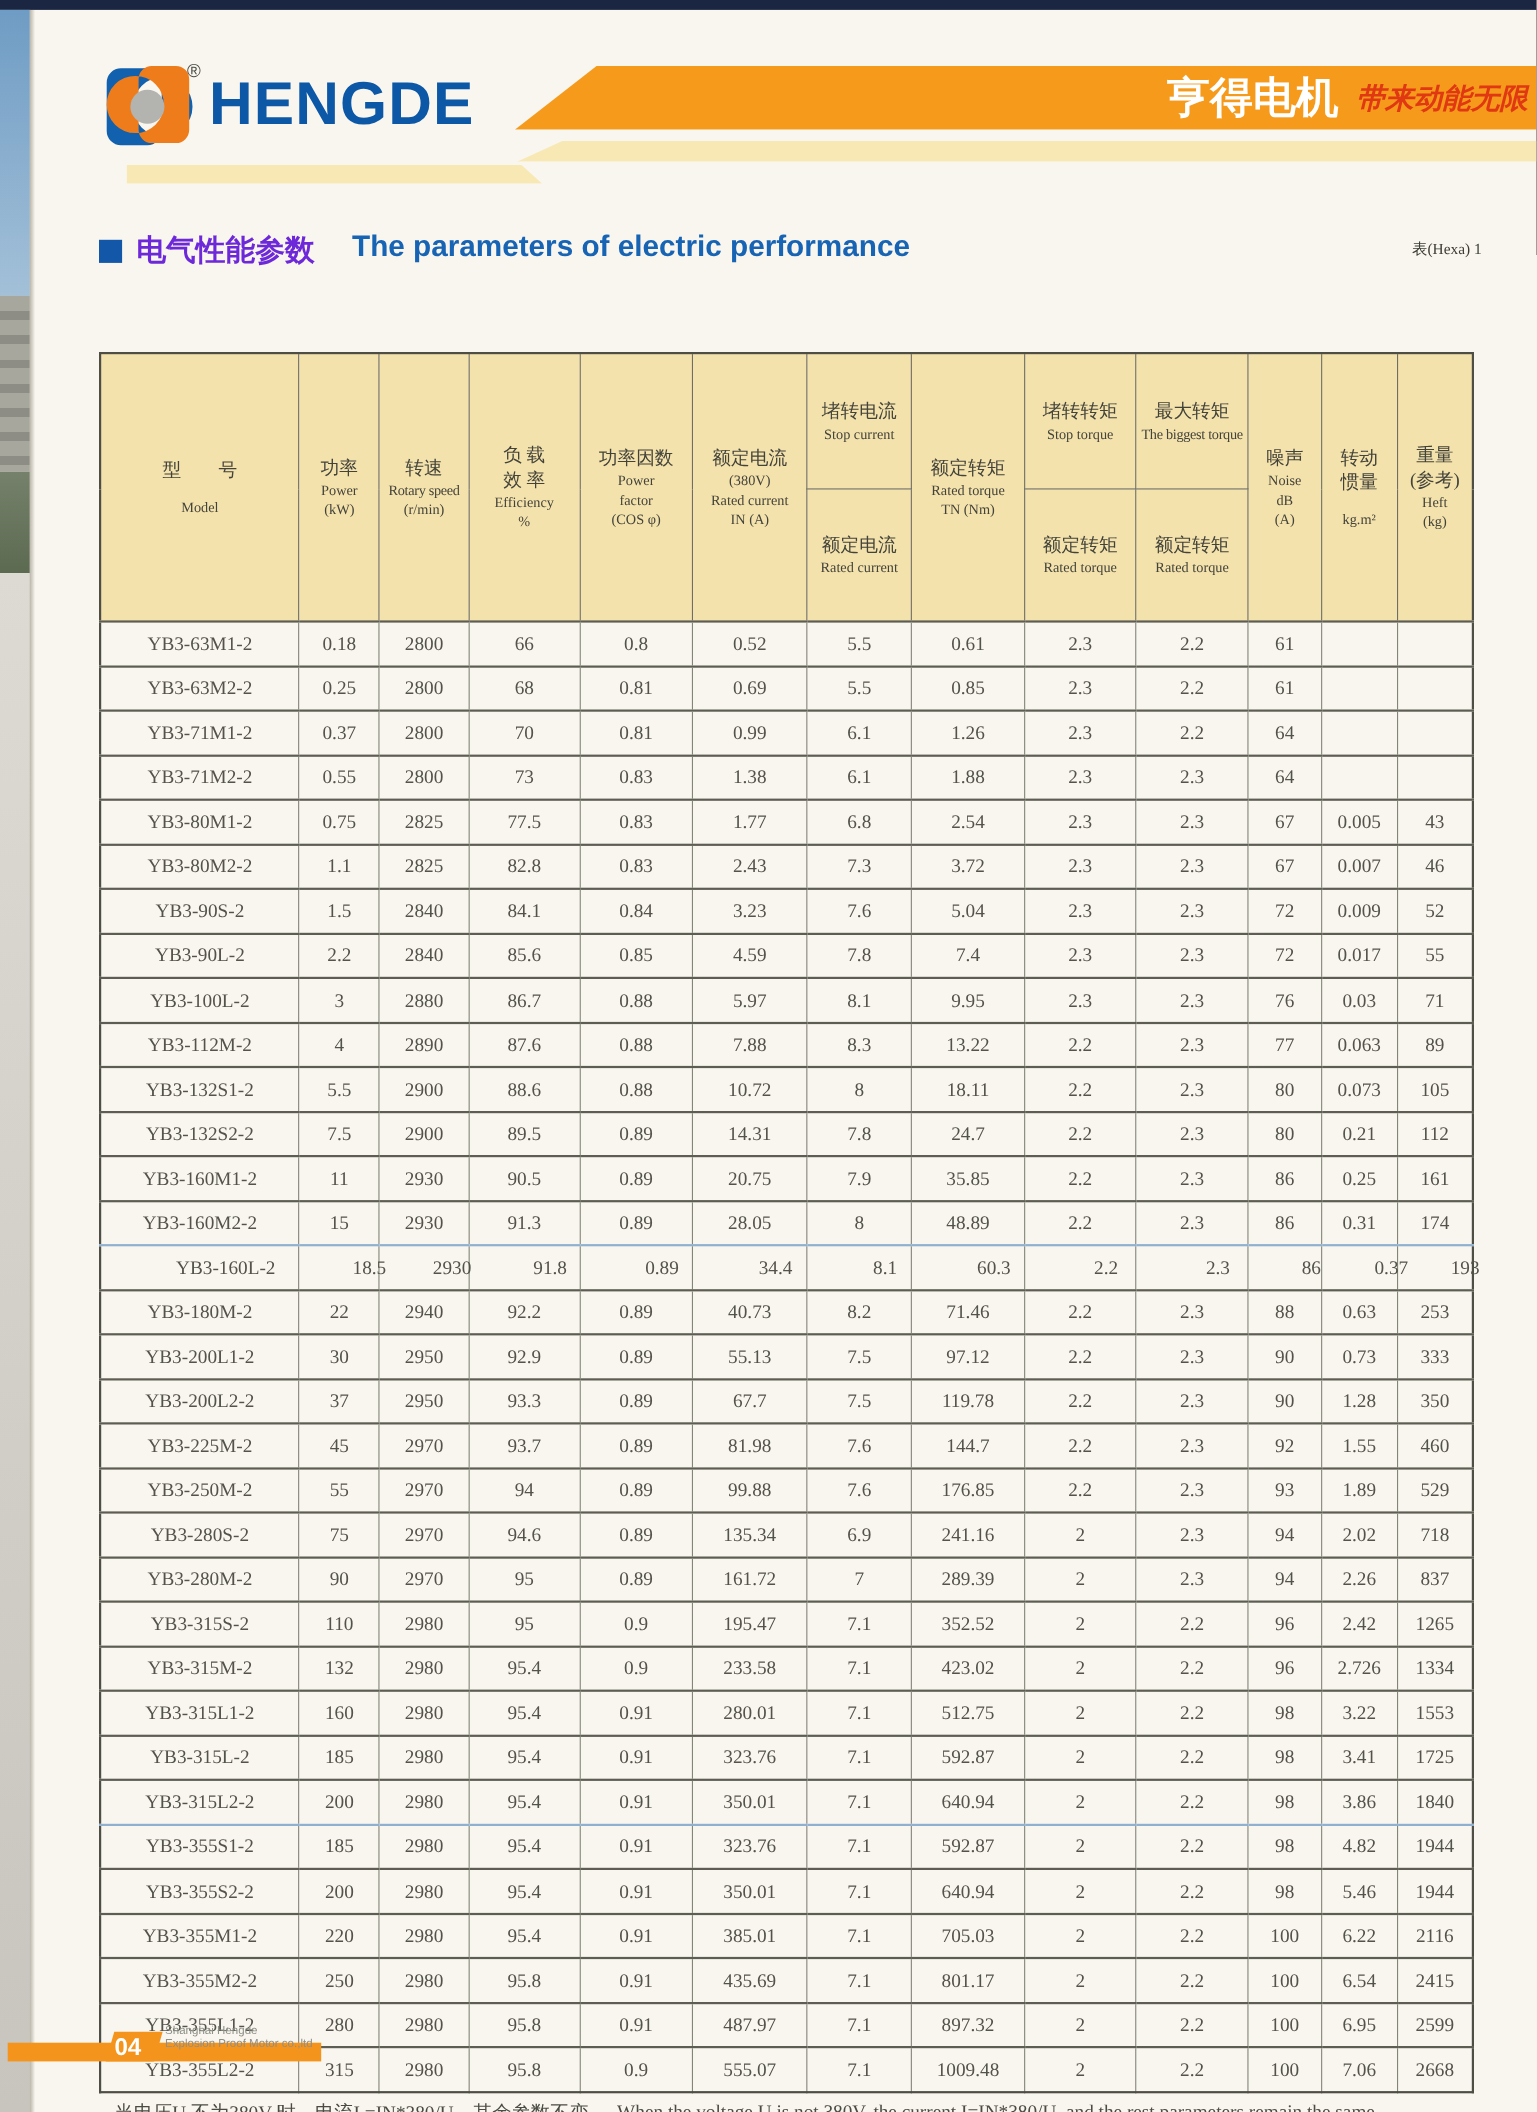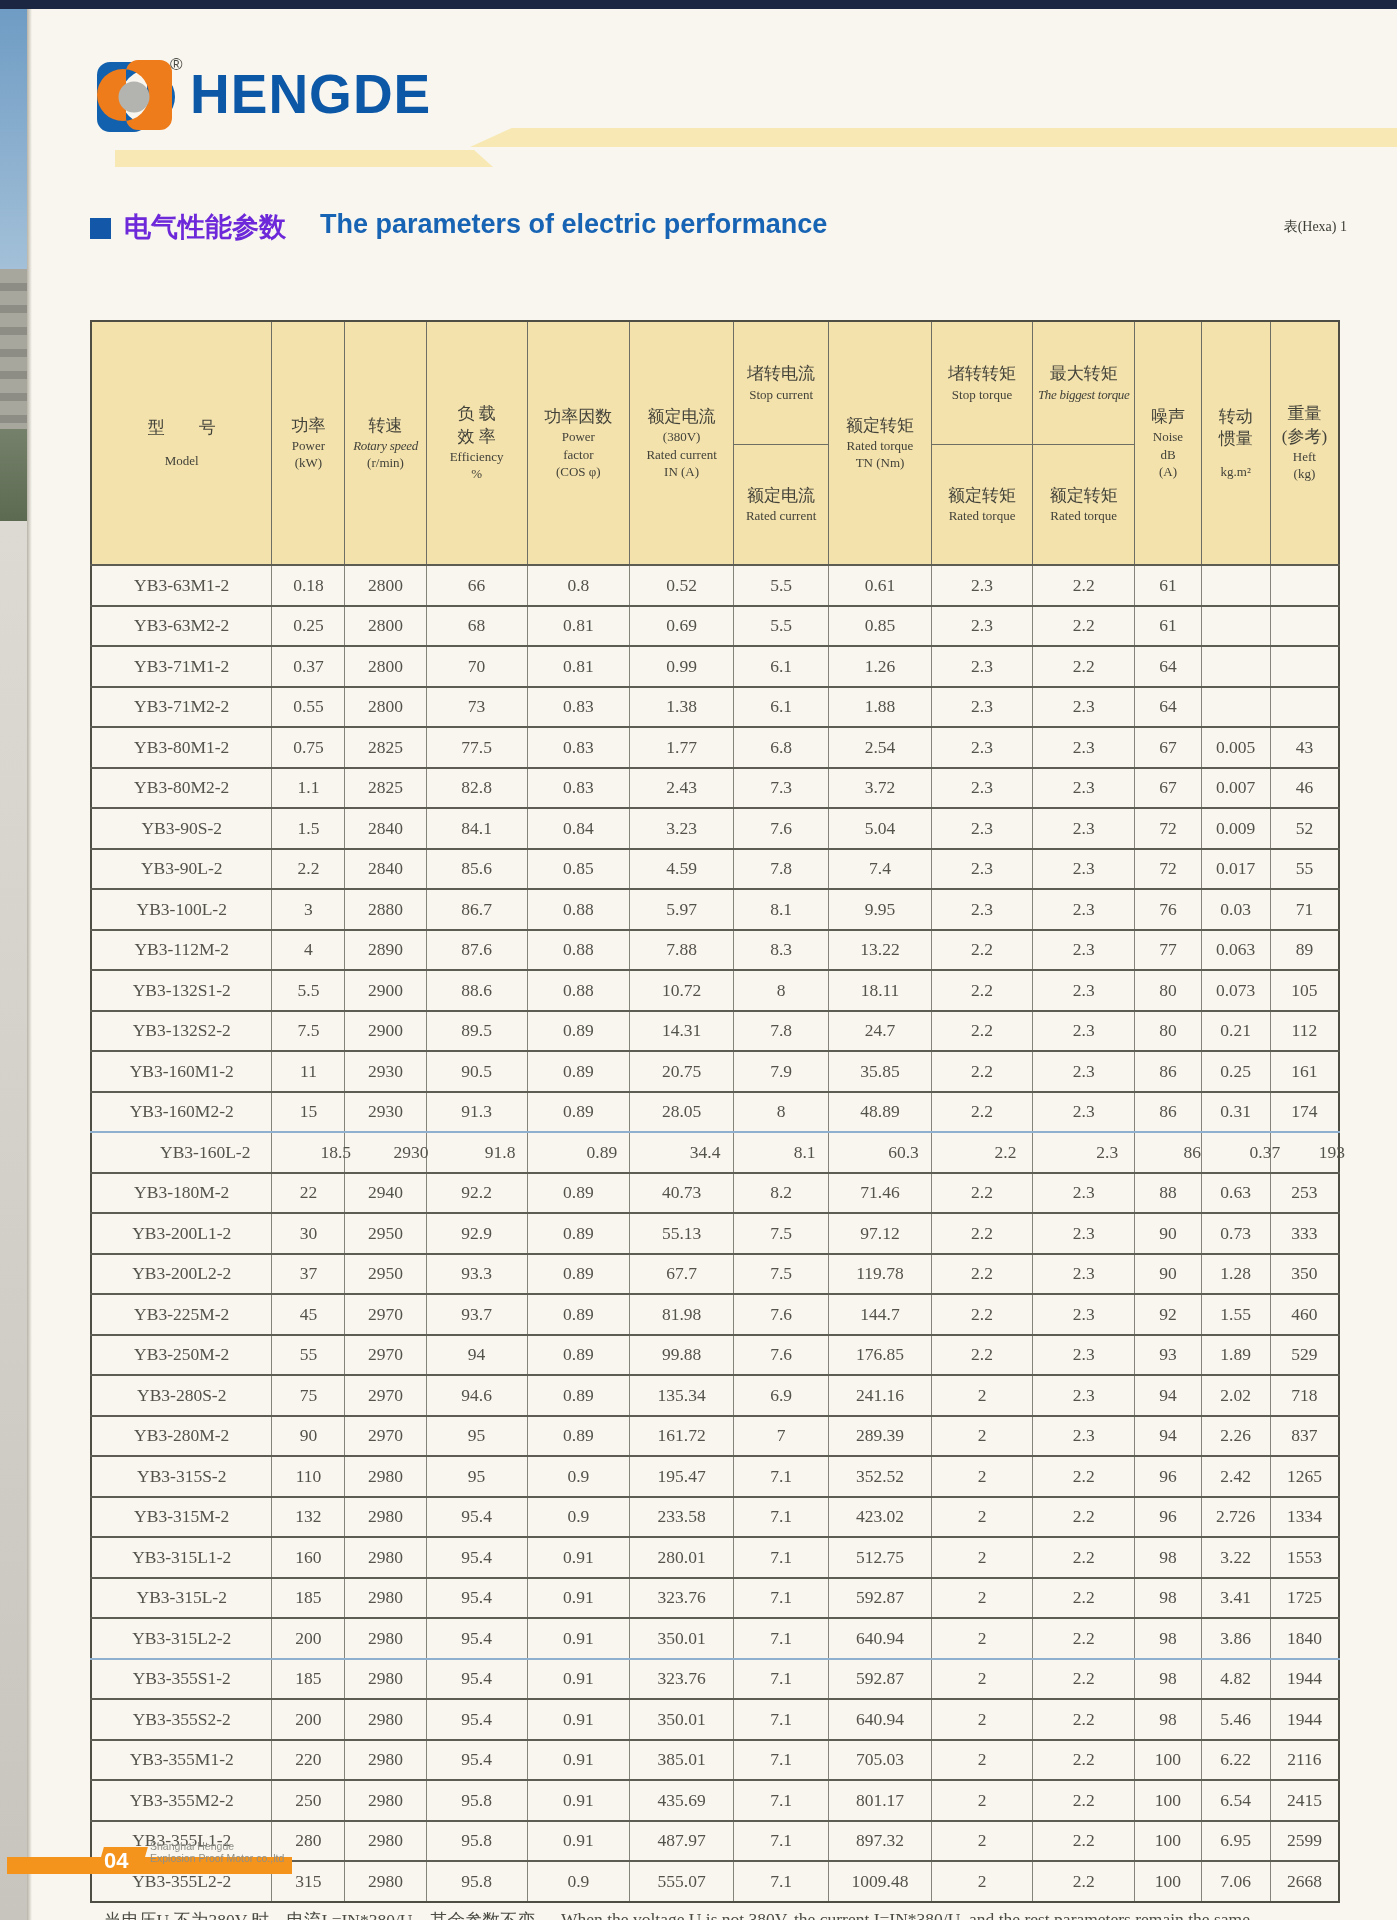--- a/index.html
+++ b/index.html
@@ -47,21 +47,21 @@
   table.params{width:100%;border-collapse:collapse;table-layout:fixed;border:2px solid #4e4e45;}
   table.params th{background:#f4e2ad;border:1px solid #6e6e64;font-weight:normal;color:#43433a;
       padding:19px 0;line-height:1.32;font-size:17px;text-align:center;vertical-align:middle;}
   table.params thead tr:nth-child(1) th{height:84px;}
   table.params thead tr:nth-child(2) th{height:81px;}
   table.params td{border:1px solid #84847a;border-top:2px solid #5d5d53;height:36.5px;
       text-align:center;font-size:17.5px;color:#54534b;vertical-align:middle;}
   table.params tbody tr:nth-child(15) td{border-top-color:#8fb0cf;padding-left:48px;}
   table.params tbody tr:nth-child(28) td{border-top-color:#8fb0cf;}
   .h-en{font-size:13px;}
-  .h-en.small{font-size:13px;letter-spacing:-0.3px;font-style:italic;}
+  .h-en.small{font-size:13px;letter-spacing:-0.3px;}
   .h-gap{height:12px;}
   .note-row{border-bottom:2px solid #55554c;height:36px;display:flex;align-items:center;
             font-size:17.5px;color:#4b4b43;padding-left:14px;box-sizing:border-box;}
   .note-en{margin-left:26px;}
 
   
   .footer-bar{position:absolute;left:7px;top:1857px;width:285px;height:17px;background:#f5941c;}
   .footer-block{position:absolute;left:100px;top:1847px;width:44px;height:27px;background:#f5941c;
                 transform:skewX(-16deg);}
   .footer-num{position:absolute;left:104px;top:1848px;font-family:"Liberation Sans",sans-serif;
@@ -88,20 +88,24 @@
       <path fill="#1261ae" fill-rule="evenodd" d="M15 4 h24 a13 13 0 0 1 13 13 v44 a13 13 0 0 1 -13 13 h-24 a13 13 0 0 1 -13 -13 v-44 a13 13 0 0 1 13 -13 z
            M53 39 m-27 0 a27 27 0 1 0 54 0 a27 27 0 1 0 -54 0 z"></path>
       <path fill="#ef7c1a" fill-rule="evenodd" d="M43 2 h22 a12 12 0 0 1 12 12 v46 a12 12 0 0 1 -12 12 h-22 a12 12 0 0 1 -12 -12 v-46 a12 12 0 0 1 12 -12 z
            M28 37 m-26 0 a26 26 0 1 0 52 0 a26 26 0 1 0 -52 0 z"></path>
       <circle cx="39" cy="39" r="15.5" fill="#b3b3af"></circle>
     </svg>
   </div>
   <div class="reg-mark">®</div>
   <div class="wordmark">HENGDE</div>
 
+  <div class="banner">
+    <span class="banner-cn">亨得电机</span>
+    <span class="banner-slogan">带来动能无限</span>
+  </div>
   <div class="strip-right"></div>
   <div class="strip-left"></div>
 
   <div class="title-square"></div>
   <div class="title-cn">电气性能参数</div>
   <div class="title-en">The parameters of electric performance</div>
   <div class="table-ref">表(Hexa) 1</div>
 
   <div class="table-wrap">
     <table class="params">

